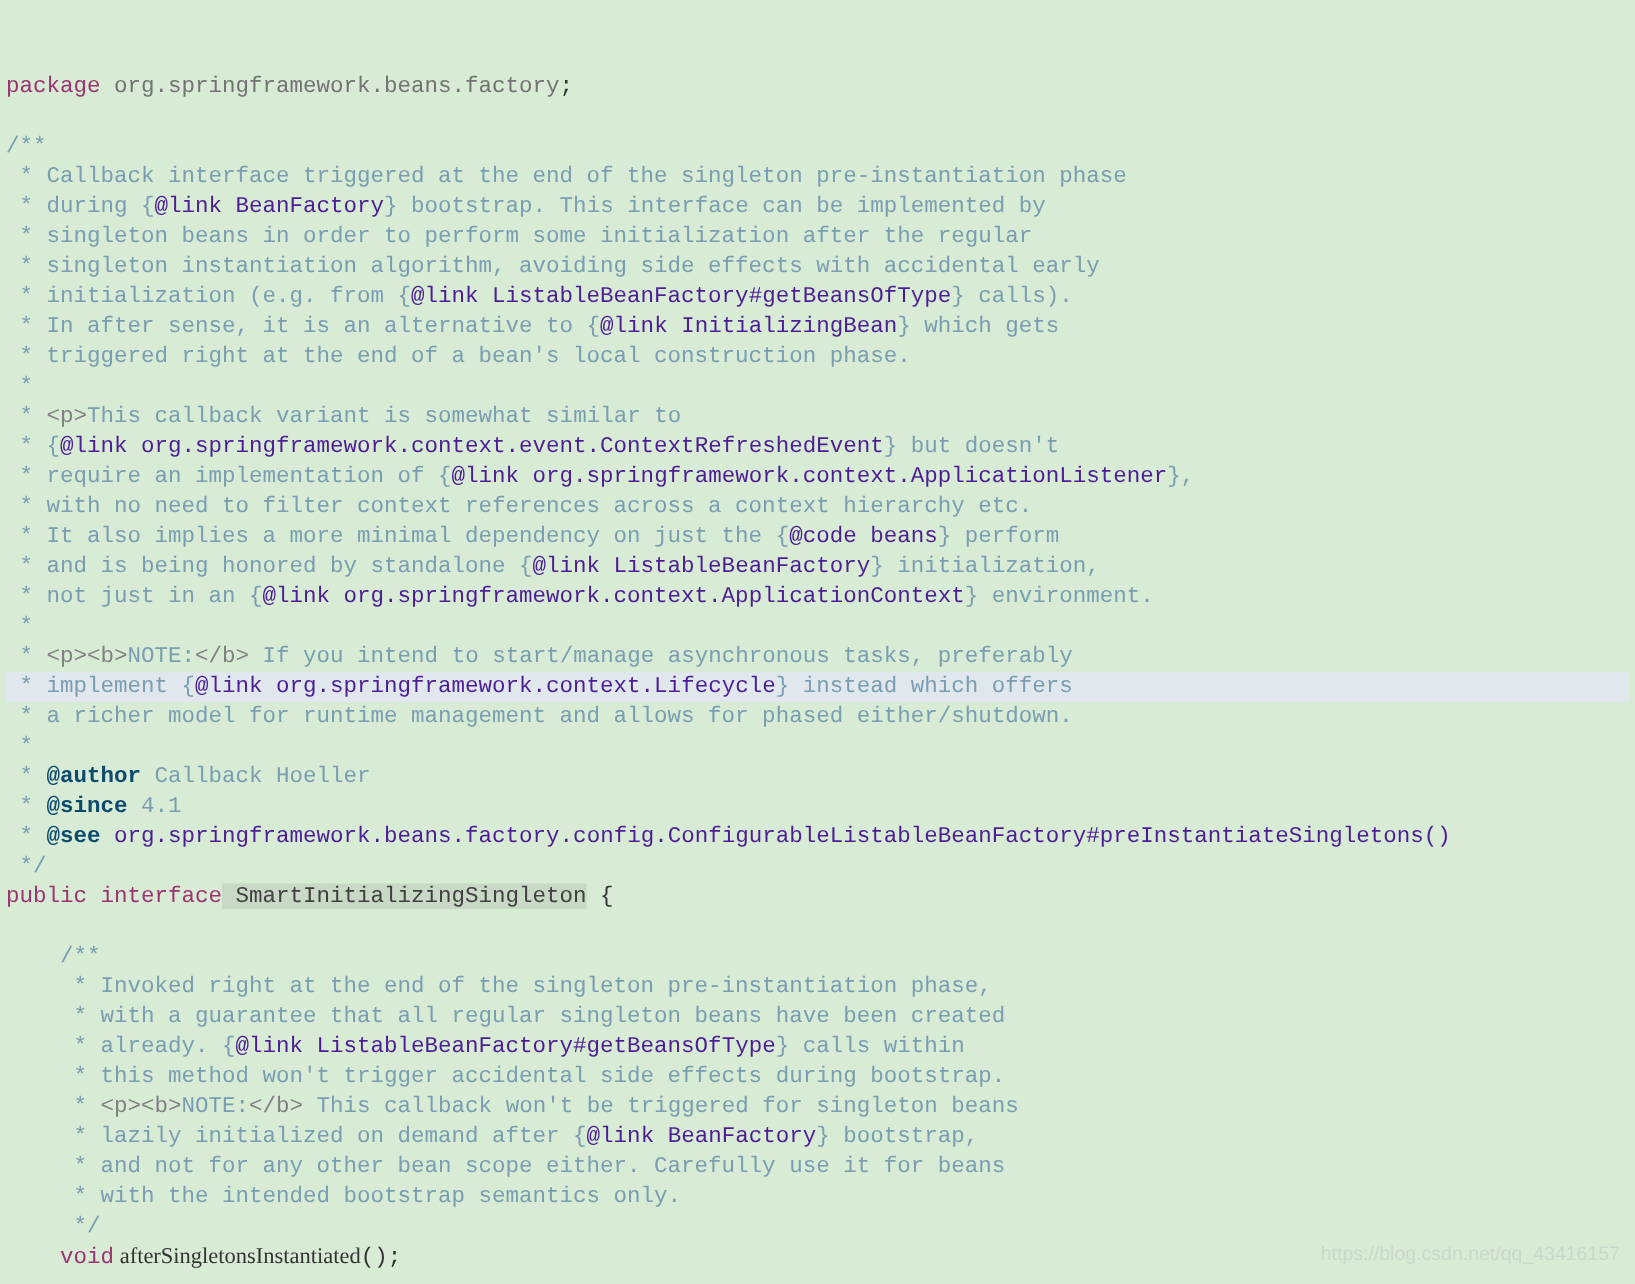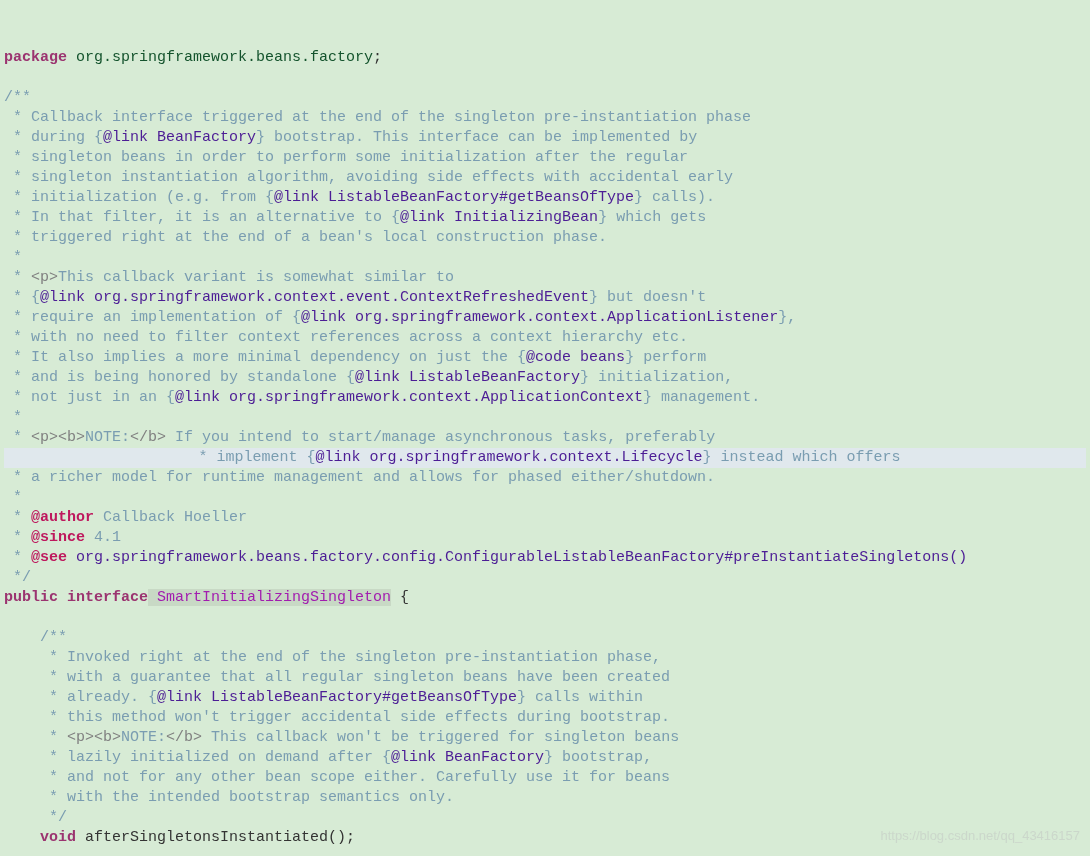--- a/index.html
+++ b/index.html
@@ -5,30 +5,30 @@
     * { margin: 0; padding: 0; box-sizing: border-box; }
     body {
       font-family: "Consolas", "Monaco", "Courier New", monospace;
       font-size: 15px;
       line-height: 20px;
       background: #d7ebd5;
       padding: 8px 4px;
       white-space: pre;
       color: #7a9db1;
     }
-    .kw { color: #9b3470; font-weight: bold; }
-    .pkg { color: #14532d; }
+    .kw { color: #9b3470; font-weight: normal; }
+    .pkg { color: #737373; }
     .punct { color: #333; }
     .comment { color: #7a9db1; font-style: normal; }
     .link { color: #4c1d95; }
     .tag { color: #808080; }
-    .auth { color: #be185d; font-weight: bold; }
-    .code-text { color: #333; }
-    .iface { color: #a21caf; background: #c8d9c5; }
-    .hl { background: #e0e8ed; display: inline-block; width: 100%; text-align: center; }
+    .auth { color: #0c4a6e; font-weight: bold; }
+    .code-text { color: #333; font-family: Liberation Serif, serif; }
+    .iface { color: #404040; background: #c8d9c5; }
+    .hl { background: #e0e8ed; display: inline-block; width: 100%; }
     .watermark {
       position: fixed;
       bottom: 10px;
       right: 10px;
       color: rgba(200,210,200,0.8);
       font-family: Arial, sans-serif;
       font-size: 13px;
       white-space: normal;
     }
   </style>
@@ -36,30 +36,30 @@
 <body>
 
 <div><span class="kw">package</span><span class="pkg"> org.springframework.beans.factory</span><span class="punct">;</span>
 
 <span class="comment">/**</span>
 <span class="comment"> * Callback interface triggered at the end of the singleton pre-instantiation phase</span>
 <span class="comment"> * during {</span><span class="link">@link BeanFactory</span><span class="comment">} bootstrap. This interface can be implemented by</span>
 <span class="comment"> * singleton beans in order to perform some initialization after the regular</span>
 <span class="comment"> * singleton instantiation algorithm, avoiding side effects with accidental early</span>
 <span class="comment"> * initialization (e.g. from {</span><span class="link">@link ListableBeanFactory#getBeansOfType</span><span class="comment">} calls).</span>
-<span class="comment"> * In that filter, it is an alternative to {</span><span class="link">@link InitializingBean</span><span class="comment">} which gets</span>
+<span class="comment"> * In after sense, it is an alternative to {</span><span class="link">@link InitializingBean</span><span class="comment">} which gets</span>
 <span class="comment"> * triggered right at the end of a bean's local construction phase.</span>
 <span class="comment"> *</span>
 <span class="comment"> * </span><span class="tag">&lt;p&gt;</span><span class="comment">This callback variant is somewhat similar to</span>
 <span class="comment"> * {</span><span class="link">@link org.springframework.context.event.ContextRefreshedEvent</span><span class="comment">} but doesn't</span>
 <span class="comment"> * require an implementation of {</span><span class="link">@link org.springframework.context.ApplicationListener</span><span class="comment">},</span>
 <span class="comment"> * with no need to filter context references across a context hierarchy etc.</span>
 <span class="comment"> * It also implies a more minimal dependency on just the {</span><span class="link">@code beans</span><span class="comment">} perform</span>
 <span class="comment"> * and is being honored by standalone {</span><span class="link">@link ListableBeanFactory</span><span class="comment">} initialization,</span>
-<span class="comment"> * not just in an {</span><span class="link">@link org.springframework.context.ApplicationContext</span><span class="comment">} management.</span>
+<span class="comment"> * not just in an {</span><span class="link">@link org.springframework.context.ApplicationContext</span><span class="comment">} environment.</span>
 <span class="comment"> *</span>
 <span class="comment"> * </span><span class="tag">&lt;p&gt;&lt;b&gt;</span><span class="comment">NOTE:</span><span class="tag">&lt;/b&gt;</span><span class="comment"> If you intend to start/manage asynchronous tasks, preferably</span>
 <span class="hl"><span class="comment"> * implement {</span><span class="link">@link org.springframework.context.Lifecycle</span><span class="comment">} instead which offers</span></span>
 <span class="comment"> * a richer model for runtime management and allows for phased either/shutdown.</span>
 <span class="comment"> *</span>
 <span class="comment"> * </span><span class="auth">@author</span><span class="comment"> Callback Hoeller</span>
 <span class="comment"> * </span><span class="auth">@since</span><span class="comment"> 4.1</span>
 <span class="comment"> * </span><span class="auth">@see</span><span class="link"> org.springframework.beans.factory.config.ConfigurableListableBeanFactory#preInstantiateSingletons()</span>
 <span class="comment"> */</span>
 <span class="kw">public</span><span class="kw"> interface</span><span class="iface"> SmartInitializingSingleton</span><span class="punct"> {</span>

